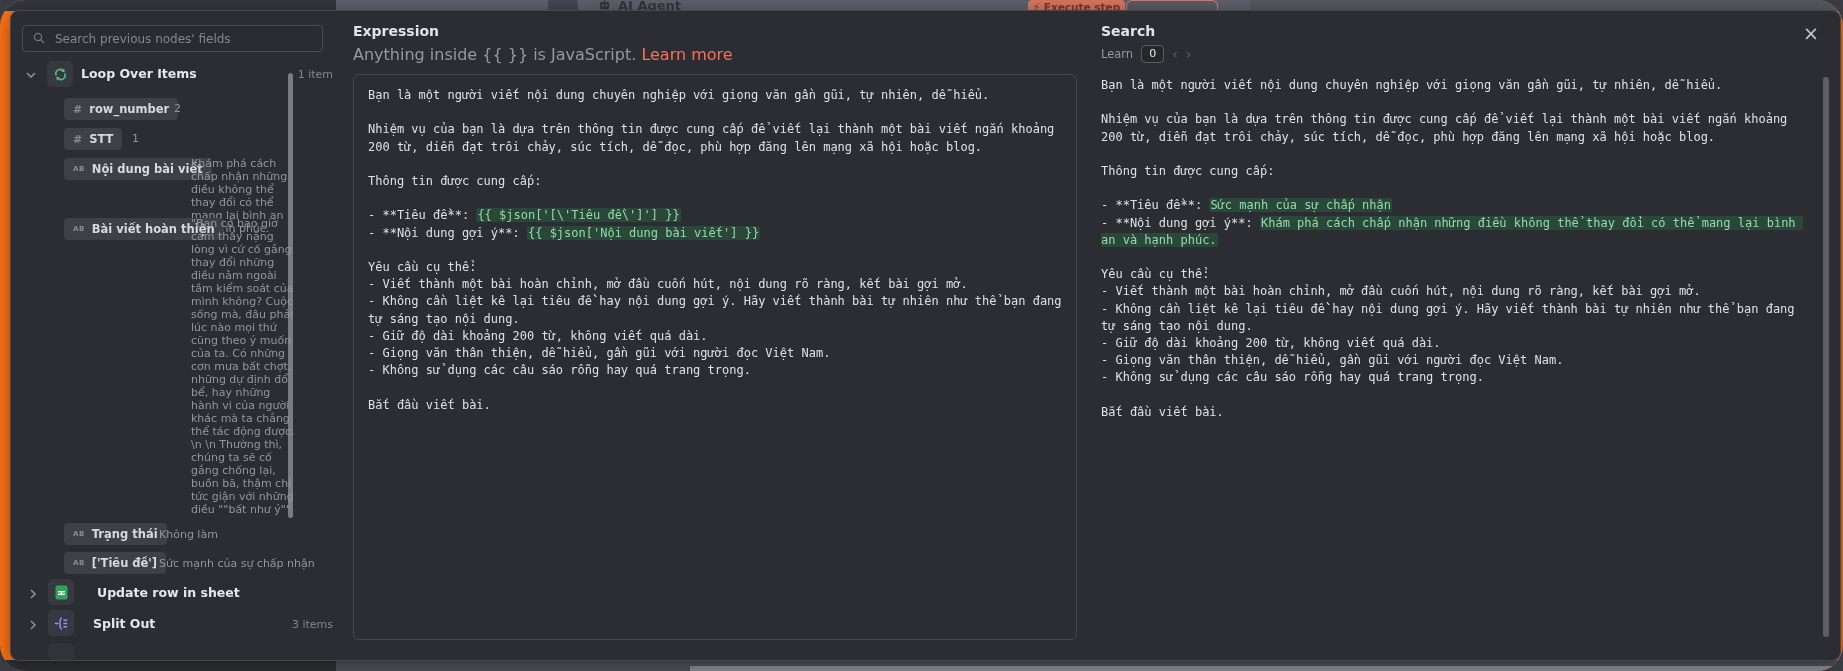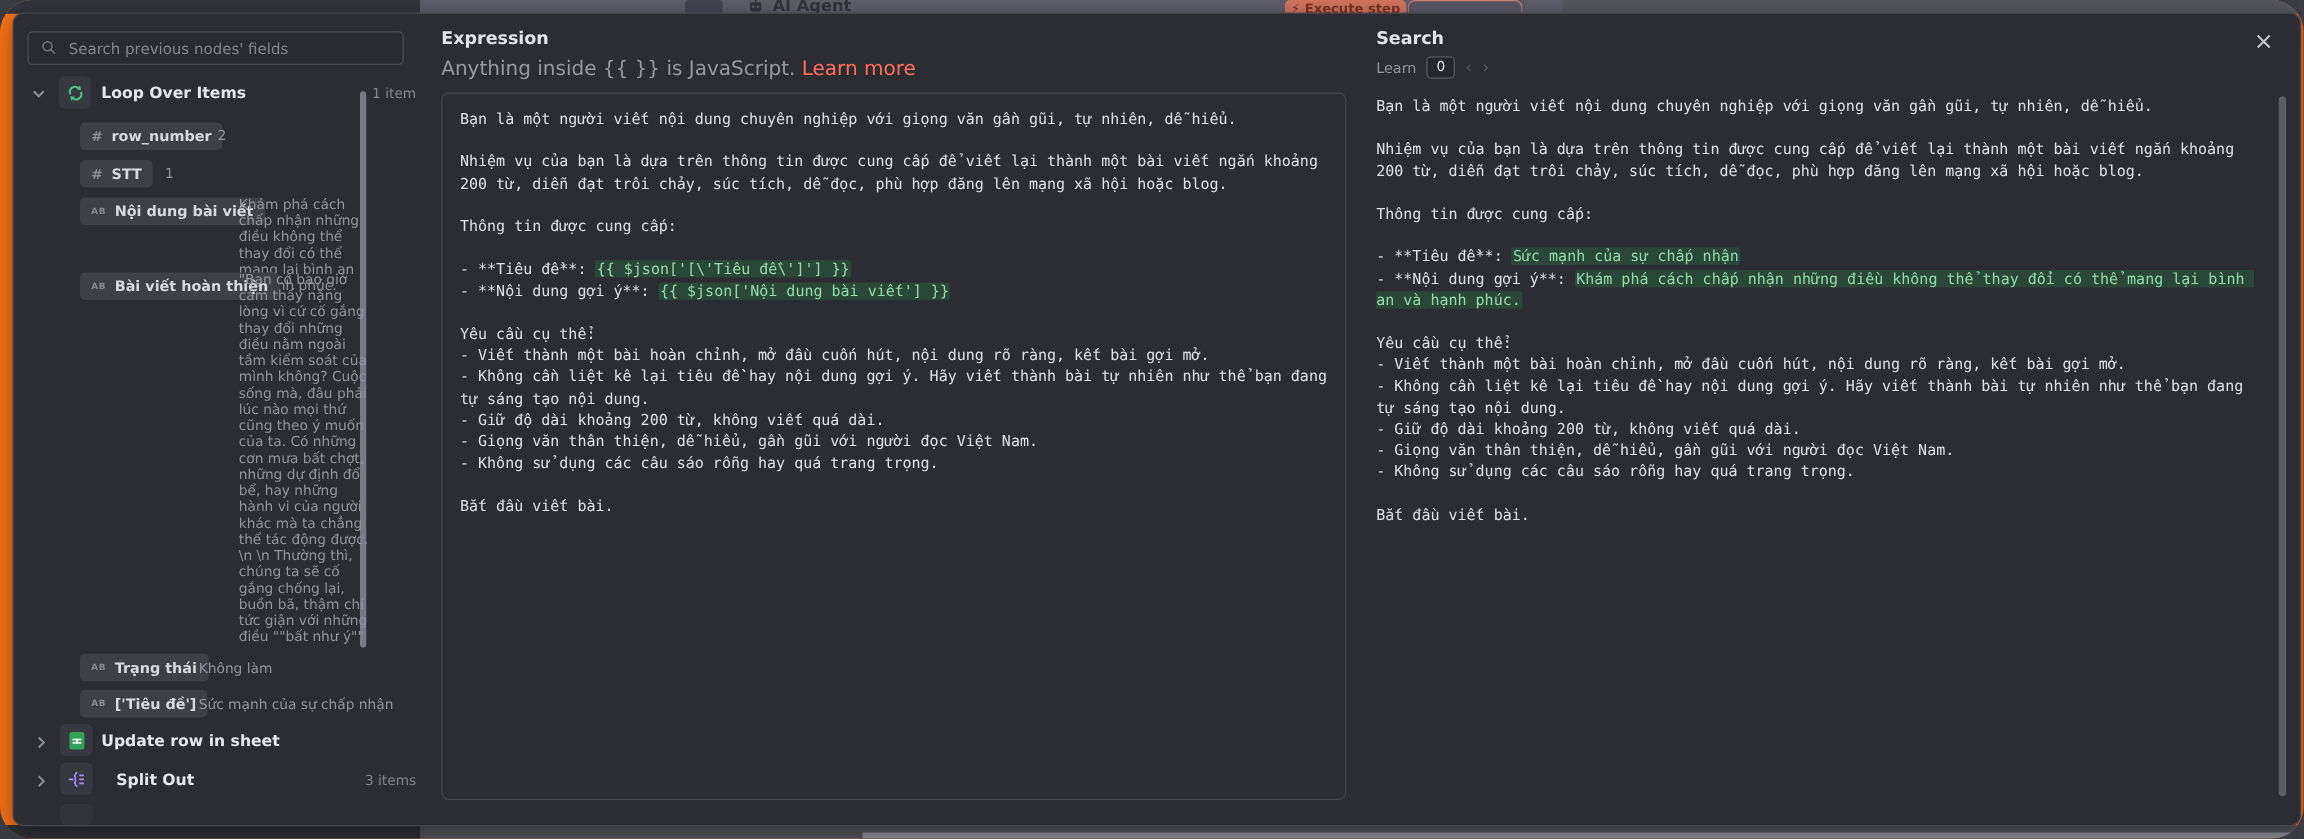--- a/index.html
+++ b/index.html
@@ -153,21 +153,21 @@
           </svg>
       </span>
       <span class="node-icon" style="left:37px;top:568px;">
         <svg width="13" height="15" viewBox="0 0 13 15">
             <rect x="0.5" y="0.5" width="12" height="14" rx="2" fill="#31a356"></rect>
             <rect x="3" y="6" width="7" height="1.3" fill="#fff"></rect>
             <rect x="3" y="8.6" width="7" height="1.3" fill="#fff"></rect>
             <rect x="5.8" y="6" width="1.3" height="3.9" fill="#fff"></rect>
           </svg>
       </span>
-      <span class="node-label" style="left:70px;top:574px;">Update row in sheet</span>
+      <span class="node-label" style="left:86px;top:574px;">Update row in sheet</span>
 
       <span class="chev" style="left:16px;top:608px;">
         <svg width="12" height="12" viewBox="0 0 12 12">
             <polyline points="4,2 8,6 4,10" fill="none" stroke="#8d8e95" stroke-width="1.6"></polyline>
           </svg>
       </span>
       <span class="node-icon" style="left:37px;top:599px;">
         <svg width="15" height="15" viewBox="0 0 16 16">
             <line x1="1" y1="8" x2="5" y2="8" stroke="#a78bfa" stroke-width="1.5"></line>
             <path d="M8.5 2 C6.5 2 7.5 5 5.5 5 C7.5 5 6.5 8 6.5 8 C6.5 8 7.5 11 5.5 11 C7.5 11 6.5 14 8.5 14" fill="none" stroke="#a78bfa" stroke-width="1.4"></path>

